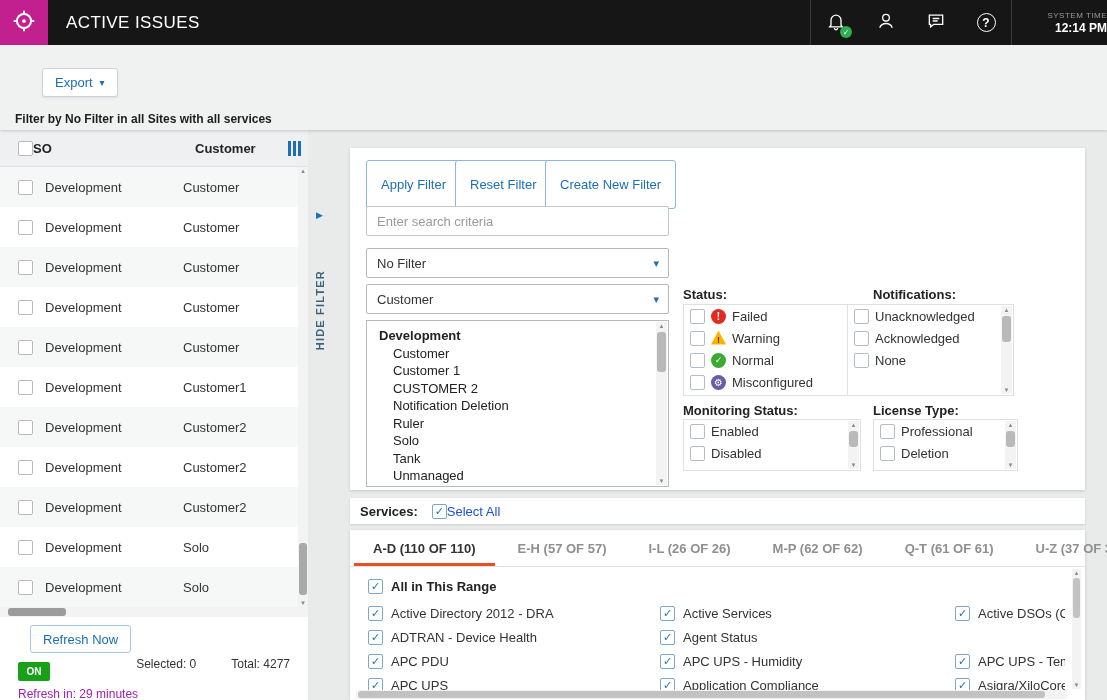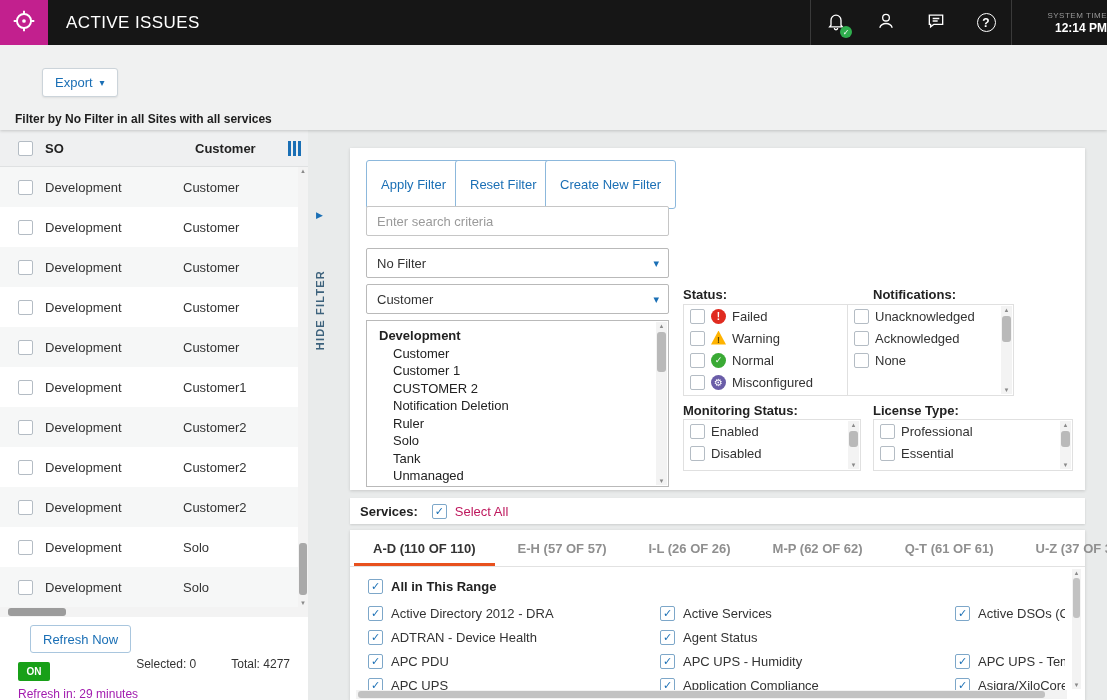--- a/index.html
+++ b/index.html
@@ -21,21 +21,21 @@
 
   
   .subbar { position:absolute; top:45px; left:0; width:1107px; height:85px; background:#f0f1f1; box-shadow:0 1px 3px rgba(0,0,0,.18); z-index:5; }
   .export-btn { position:absolute; left:42px; top:23px; height:29px; padding:0 12px; background:#fff; border:1px solid #ccd4da; border-radius:3px; color:#1a6fb5; font-size:13px; display:flex; align-items:center; gap:7px; cursor:pointer; box-shadow:0 1px 2px rgba(0,0,0,.08); font-family:inherit; }
   .chev { font-size:10px; color:#1a6fb5; }
   .filter-summary { position:absolute; left:15px; top:67px; font-size:12px; font-weight:bold; color:#1d1d1d; }
 
   
   .left-panel { position:absolute; left:0; top:130px; width:308px; height:570px; background:#fff; z-index:4; }
   .lp-header { position:absolute; top:0; left:0; right:0; height:37px; background:#eff0f1; border-bottom:1px solid #dfe1e2; display:flex; align-items:center; }
-  .col-so { margin-left:12px; font-weight:bold; font-size:13px; color:#222; }
+  .col-so { margin-left:0; font-weight:bold; font-size:13px; color:#222; }
   .col-cust { position:absolute; left:195px; font-weight:bold; font-size:13px; color:#222; }
   .cols-icon { position:absolute; right:6px; top:11px; cursor:pointer; }
   .lp-rows { position:absolute; top:37px; left:0; width:298px; height:440px; overflow:hidden; }
   .lp-rows > div:nth-of-type(odd) { background:#f6f7f7; }
   .lp-row { height:40px; display:flex; align-items:center; cursor:pointer; }
   .lp-row .so { margin-left:12px; width:138px; font-size:13px; color:#333; }
   .lp-row .cust { font-size:13px; color:#333; }
   .cb { width:15px; height:15px; min-width:15px; border:1px solid #b4bcc4; border-radius:2px; background:#fff; display:inline-flex; align-items:center; justify-content:center; cursor:pointer; }
   .cb.checked { border-color:#7da7c9; }
   .cb.checked::after { content:"✓"; color:#1a6fb5; font-size:11px; font-weight:bold; line-height:1; }
@@ -96,27 +96,27 @@
   .sicon[data-icon="misconfigured"] { background:#6a5da8; }
   .sicon[data-icon="misconfigured"]::before { content:"⚙"; font-size:10px; }
 
   .status-label { left:333px; top:139px; }
   .status-box { left:333px; top:156px; width:178px; height:92px; }
   .notif-label { left:523px; top:139px; }
   .notif-box { left:497px; top:156px; width:167px; height:92px; }
   .mon-label { left:333px; top:255px; }
   .mon-box { left:333px; top:271px; width:178px; height:52px; }
   .lic-label { left:523px; top:255px; }
-  .lic-box { left:523px; top:271px; width:200px; height:52px; }
+  .lic-box { left:523px; top:271px; width:145px; height:52px; }
 
   
   .services-bar { position:absolute; left:350px; top:498px; width:735px; height:26px; background:#fff; box-shadow:0 1px 2px rgba(0,0,0,.12); display:flex; align-items:center; }
   .svc-label { margin-left:10px; font-size:13px; font-weight:bold; color:#222; }
   .services-bar .cb { margin-left:14px; }
-  .select-all-label { margin-left:8px; font-size:13px; color:#be185d; }
+  .select-all-label { font-size:13px; color:#1d4ed8; }
 
   .services-card { position:absolute; left:350px; top:530px; width:735px; height:170px; background:#fff; box-shadow:0 1px 3px rgba(0,0,0,.15); }
   .tabs { display:flex; height:37px; border-bottom:1px solid #e2e2e2; padding-left:2px; }
   .tab { padding:0 21px; display:flex; align-items:center; font-size:13px; font-weight:bold; color:#8f8f8f; position:relative; cursor:pointer; white-space:nowrap; }
   .tab.active { color:#333; }
   .tab.active::after { content:""; position:absolute; left:2px; right:2px; bottom:0; height:3px; background:#e8511e; }
   .air-row { display:flex; align-items:center; height:26px; margin:6px 0 0 18px; gap:8px; }
   .air-label { font-size:13px; font-weight:bold; color:#222; }
   .svc-grid { margin-left:18px; margin-top:2px; }
   .svc-row { display:flex; height:24px; align-items:center; }
@@ -416,21 +416,21 @@
           <div class="thumb" style="height:16px;"></div>
         </div>
 
         <div class="chk-row">
           <span class="cb"></span>
           <span>Professional</span>
         </div>
 
         <div class="chk-row">
           <span class="cb"></span>
-          <span>Essential</span>
+          <span>Deletion</span>
         </div>
       </div>
   </div>
 
   <div class="services-bar">
     <span class="svc-label">Services:</span>
     <span class="cb checked"></span>
     <span class="select-all-label">Select All</span>
   </div>
 

